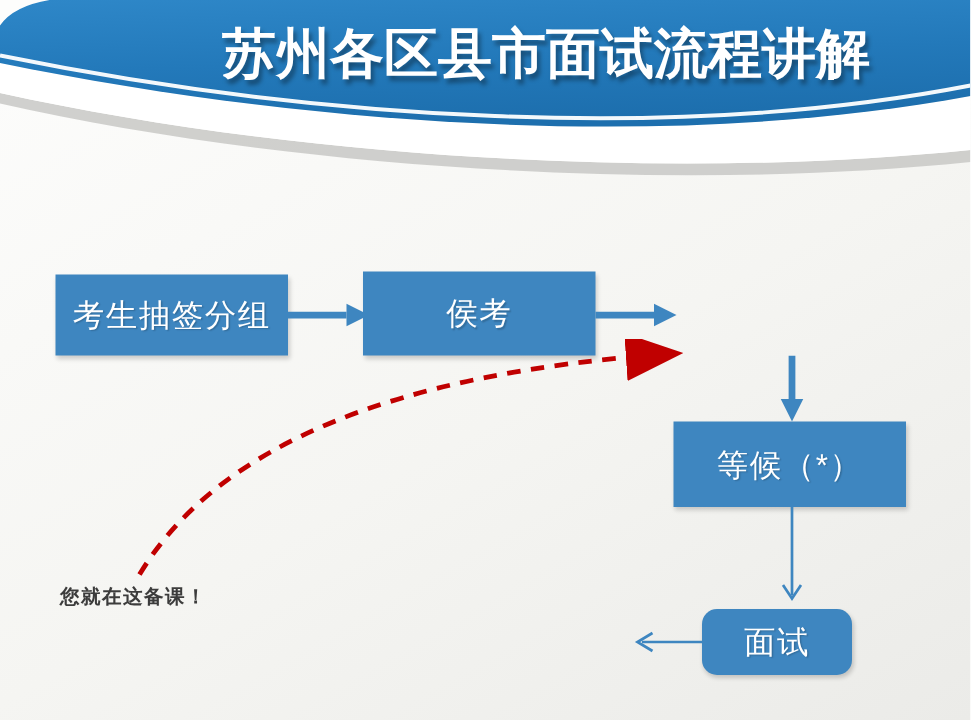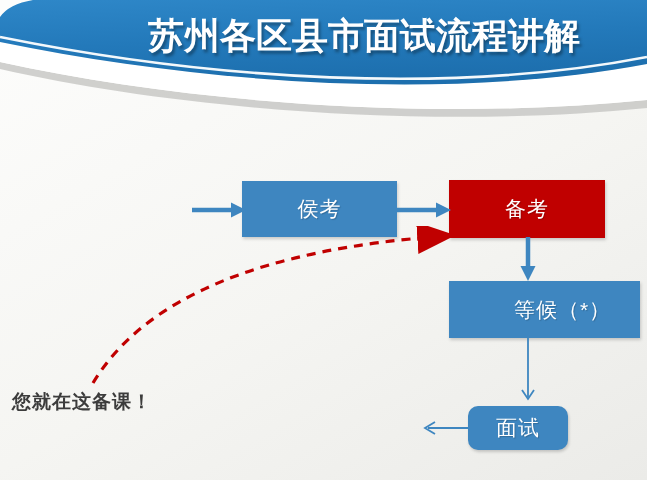--- a/index.html
+++ b/index.html
@@ -22,27 +22,27 @@
     color:#ffffff;font-size:21px;letter-spacing:1px;
     box-shadow:1px 2px 3px rgba(0,0,0,0.18);
     text-shadow:1px 1px 1px rgba(0,0,0,0.2);
   }
   .node.blue{background:#3e86c0;}
   .node.red{background:#c00000;}
   .node.rounded{border-radius:10px;}
   .box-draw{left:37px;top:183px;width:155px;height:54px;}
   .box-waitexam{left:242px;top:181px;width:155px;height:56px;}
   .box-prepare{left:449px;top:180px;width:156px;height:58px;}
-  .box-waiting{left:449px;top:281px;width:155px;height:57px;padding-left:36px;}
+  .box-waiting{left:449px;top:281px;width:155px;height:57px;}
   .box-interview{left:468px;top:406px;width:100px;height:44px;}
   .box-waitroom{left:295px;top:402px;width:127px;height:51px;}
   .conn{position:absolute;}
   .note-text{
-    position:absolute;left:12px;top:389px;
-    font-size:19px;font-weight:bold;color:#3c3c3c;
+    position:absolute;left:40px;top:389px;
+    font-size:13px;font-weight:bold;color:#3c3c3c;
     white-space:nowrap;letter-spacing:1px;
   }
 </style>
 </head>
 <body>
 
 <div class="slide">
 
   <svg class="hdr-svg" width="647" height="125" viewBox="0 0 647 125">
     <defs>
@@ -59,25 +59,25 @@
 
     <path d="M0,0 L647,0 L647,64 C448,101 205,84 0,42 Z" fill="url(#hdrGrad)"></path>
 
     <path d="M0,37 C212,80 452,95 647,57" fill="none" stroke="#ffffff" stroke-width="2.6" opacity="0.95"></path>
 
     <path d="M0,0 L33,0 Q9,4 0,17 Z" fill="#fdfdfc"></path>
   </svg>
 
   <div class="slide-title">苏州各区县市面试流程讲解</div>
 
+  <div class="node blue box-draw">
+    <span>考生抽签分组</span>
+  </div>
   <div class="node blue box-waitexam">
     <span>侯考</span>
-  </div>
-  <div class="node red box-prepare">
-    <span>备考</span>
   </div>
   <div class="node blue box-waiting">
     <span>等候（*）</span>
   </div>
   <div class="node blue rounded box-interview">
     <span>面试</span>
   </div>
 
   <svg class="conn" style="left:190px;top:198px;" width="58" height="24">
     <line x1="2" y1="12" x2="41" y2="12" stroke="#3e86c0" stroke-width="4.5"></line>

